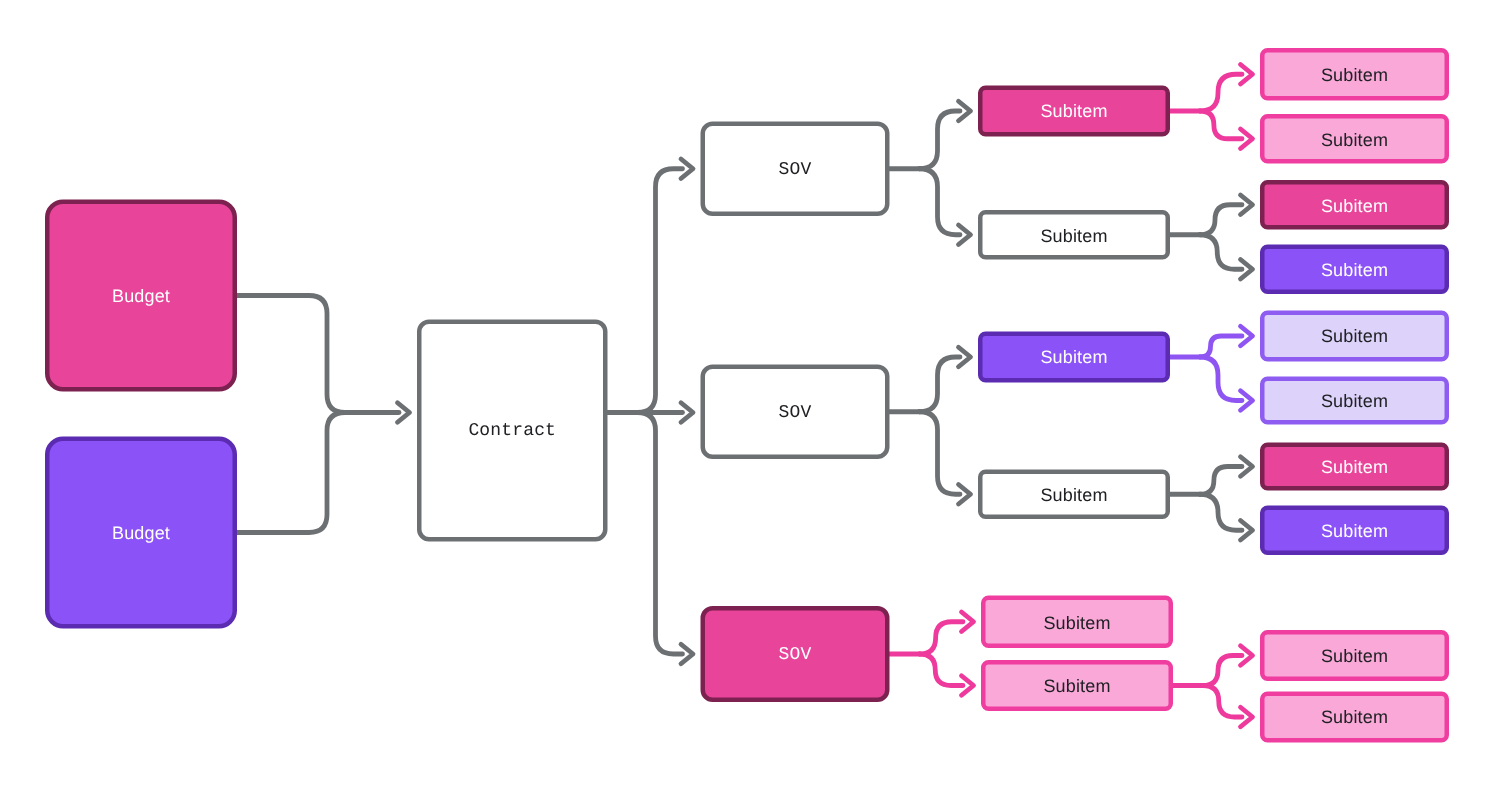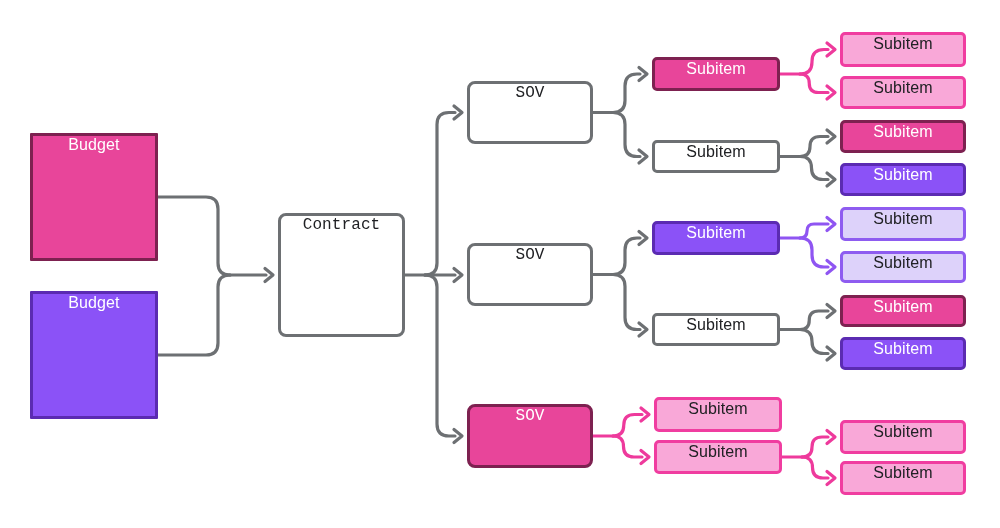--- a/index.html
+++ b/index.html
@@ -7,38 +7,38 @@
     position:relative;
     width:1000px;height:528px;
     background:#ffffff;
     font-family:"Liberation Sans", sans-serif;
     overflow:hidden;
   }
   #edges{position:absolute;left:0;top:0;width:1000px;height:528px;}
   .node{
     position:absolute;
     box-sizing:border-box;
-    display:flex;justify-content:center;
-    font-size:16px;
+    display:flex;align-items:center;justify-content:center;
+    font-size:12px;
     letter-spacing:.1px;
   }
   .node .lbl{pointer-events:none;}
   
   .v-magenta{background:#e8459a;border:3px solid #7d2150;color:#ffffff;}
   .v-purple{background:#8b52f7;border:3px solid #5b2bb2;color:#ffffff;}
   .v-white{background:#ffffff;border:3px solid #6d7073;color:#202124;}
   .v-pink{background:#f9a8d8;border:3px solid #f03da0;color:#202124;}
   .v-lavender{background:#ddd2fa;border:3px solid #8e5cf0;color:#202124;}
-  .r-big{border-radius:1px;}
+  .r-big{border-radius:12px;}
   .r-mid{border-radius:8px;font-family:Liberation Mono, monospace;}
   .r-small{border-radius:5px;}
   
   .p-budget-1{left:30px;top:133px;width:128px;height:128px;}
   .p-budget-2{left:30px;top:291px;width:128px;height:128px;}
-  .p-contract{left:278px;top:213px;width:127px;height:124px;}
+  .p-contract{left:278px;top:213px;width:127px;height:148px;}
   .p-sov-1{left:467px;top:81px;width:126px;height:63px;}
   .p-sov-2{left:467px;top:243px;width:126px;height:63px;}
   .p-sov-3{left:467px;top:404px;width:126px;height:64px;}
   .p-sub-a{left:652px;top:57px;width:128px;height:34px;}
   .p-sub-b{left:652px;top:140px;width:128px;height:33px;}
   .p-sub-c{left:652px;top:221px;width:128px;height:34px;}
   .p-sub-d{left:652px;top:313px;width:128px;height:33px;}
   .p-sub-e{left:654px;top:397px;width:128px;height:35px;}
   .p-sub-f{left:654px;top:440px;width:128px;height:34px;}
   .p-leaf-1{left:840px;top:32px;width:126px;height:35px;}

